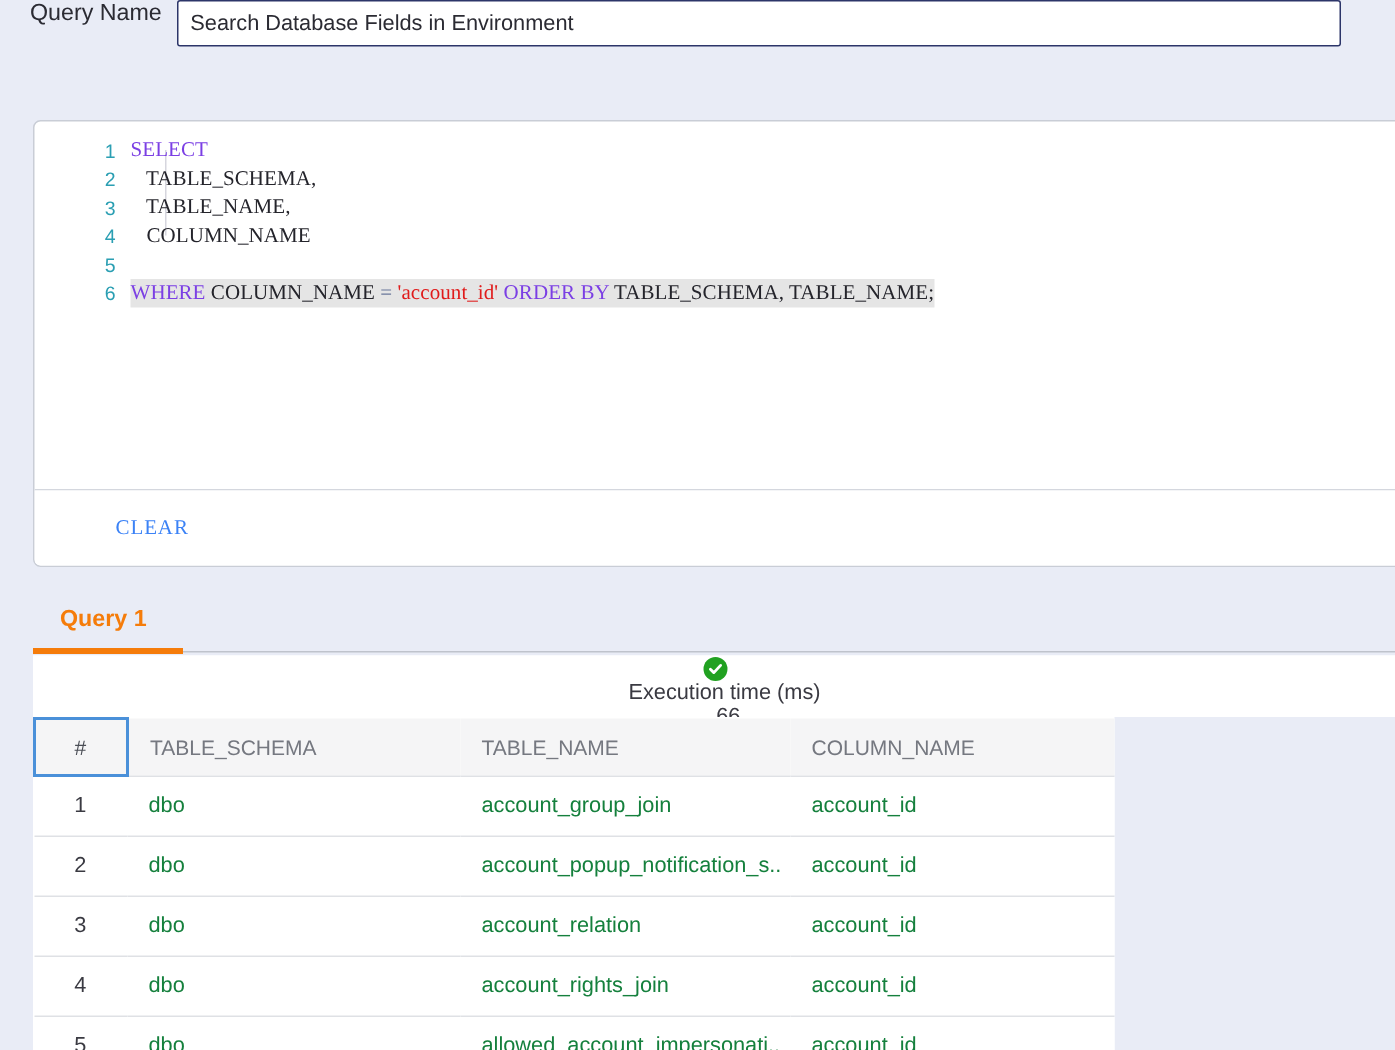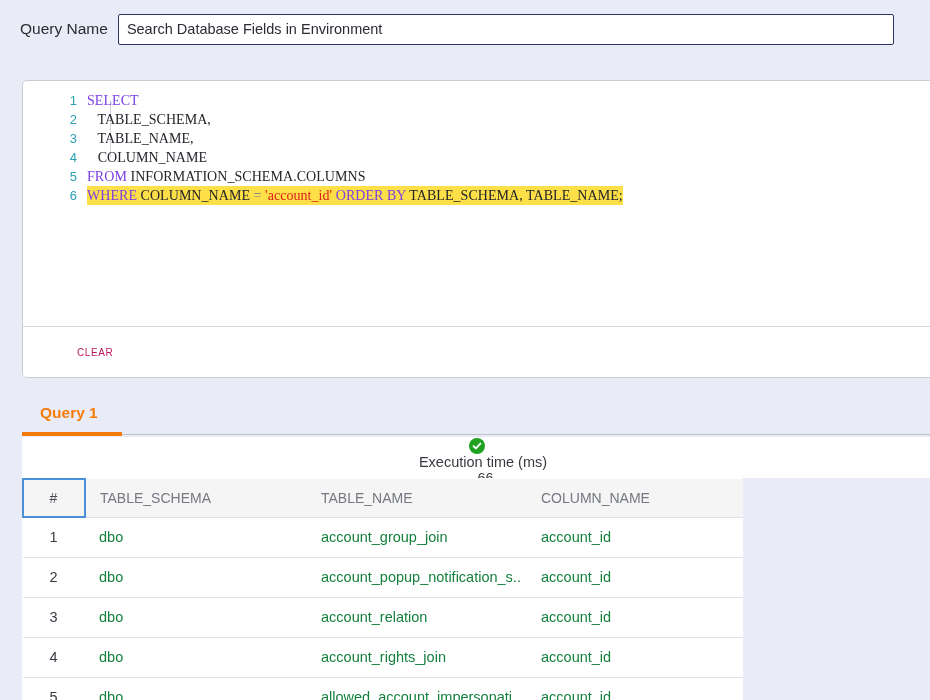--- a/index.html
+++ b/index.html
@@ -16,21 +16,20 @@
     width: 930px; height: 700px;
     background: #e9ecf6;
   }
 
   
   .qname-row {
     position: absolute;
     left: 0; top: 0;
     width: 930px; height: 58px;
     display: flex;
-    align-items: center;
     padding-left: 20px;
   }
   .qname-label {
     font-size: 15.5px;
     color: #2b2b33;
     margin-right: 10px;
     white-space: nowrap;
   }
   .qname-input {
     flex: 1;
@@ -83,21 +82,21 @@
     font-size: 13px;
     user-select: none;
   }
   .line-code {
     font-family: Liberation Serif, serif;
     font-size: 14px;
     color: #24242b;
     letter-spacing: 0.05px;
     position: relative;
   }
-  .line-code.hl { background: #fde047; }
+  .line-code.hl { background: #e5e5e5; }
   .indent-guide {
     position: absolute;
     left: 87px;
     top: 19px;
     width: 1px;
     height: 57px;
     background: #d6d6de;
   }
   .kw { color: #7b3fe4; }
   .str { color: #e01b1b; }
@@ -112,25 +111,25 @@
     height: 51px;
     display: flex;
     align-items: center;
     padding-left: 40px;
     background: #ffffff;
   }
   .clear-btn {
     background: none;
     border: none;
     padding: 8px 14px;
-    font-family: Liberation Sans, sans-serif;
-    font-size: 10px;
+    font-family: Liberation Serif, serif;
+    font-size: 14px;
     font-weight: 500;
     letter-spacing: 0.6px;
-    color: #be185d;
+    color: #3b82f6;
     cursor: pointer;
   }
 
   
   .tabs-row {
     position: absolute;
     left: 22px; top: 402px;
     width: 908px; height: 34px;
   }
   .tab {
@@ -250,21 +249,21 @@
   </div>
 
   <div class="editor-card">
     <div class="code-area">
       <div class="indent-guide"></div>
       <div id="code-lines">
           <div class="code-line"><span class="line-no">1</span><span class="line-code"><span class="kw">SELECT</span></span></div>
           <div class="code-line"><span class="line-no">2</span><span class="line-code"><span>   TABLE_SCHEMA,</span></span></div>
           <div class="code-line"><span class="line-no">3</span><span class="line-code"><span>   TABLE_NAME,</span></span></div>
           <div class="code-line"><span class="line-no">4</span><span class="line-code"><span>   COLUMN_NAME</span></span></div>
-          <div class="code-line"><span class="line-no">5</span><span class="line-code"><span class="kw">FROM</span><span> INFORMATION_SCHEMA.COLUMNS</span></span></div>
+          <div class="code-line"><span class="line-no">5</span></div>
           <div class="code-line"><span class="line-no">6</span><span class="line-code hl"><span class="kw">WHERE</span><span> COLUMN_NAME </span><span class="op">=</span><span> </span><span class="str">'account_id'</span><span> </span><span class="kw">ORDER BY</span><span> TABLE_SCHEMA, TABLE_NAME;</span></span></div>
         </div>
     </div>
     <div class="editor-divider"></div>
     <div class="editor-toolbar">
       <button class="clear-btn">CLEAR</button>
     </div>
   </div>
 
   <div class="tabs-row">

